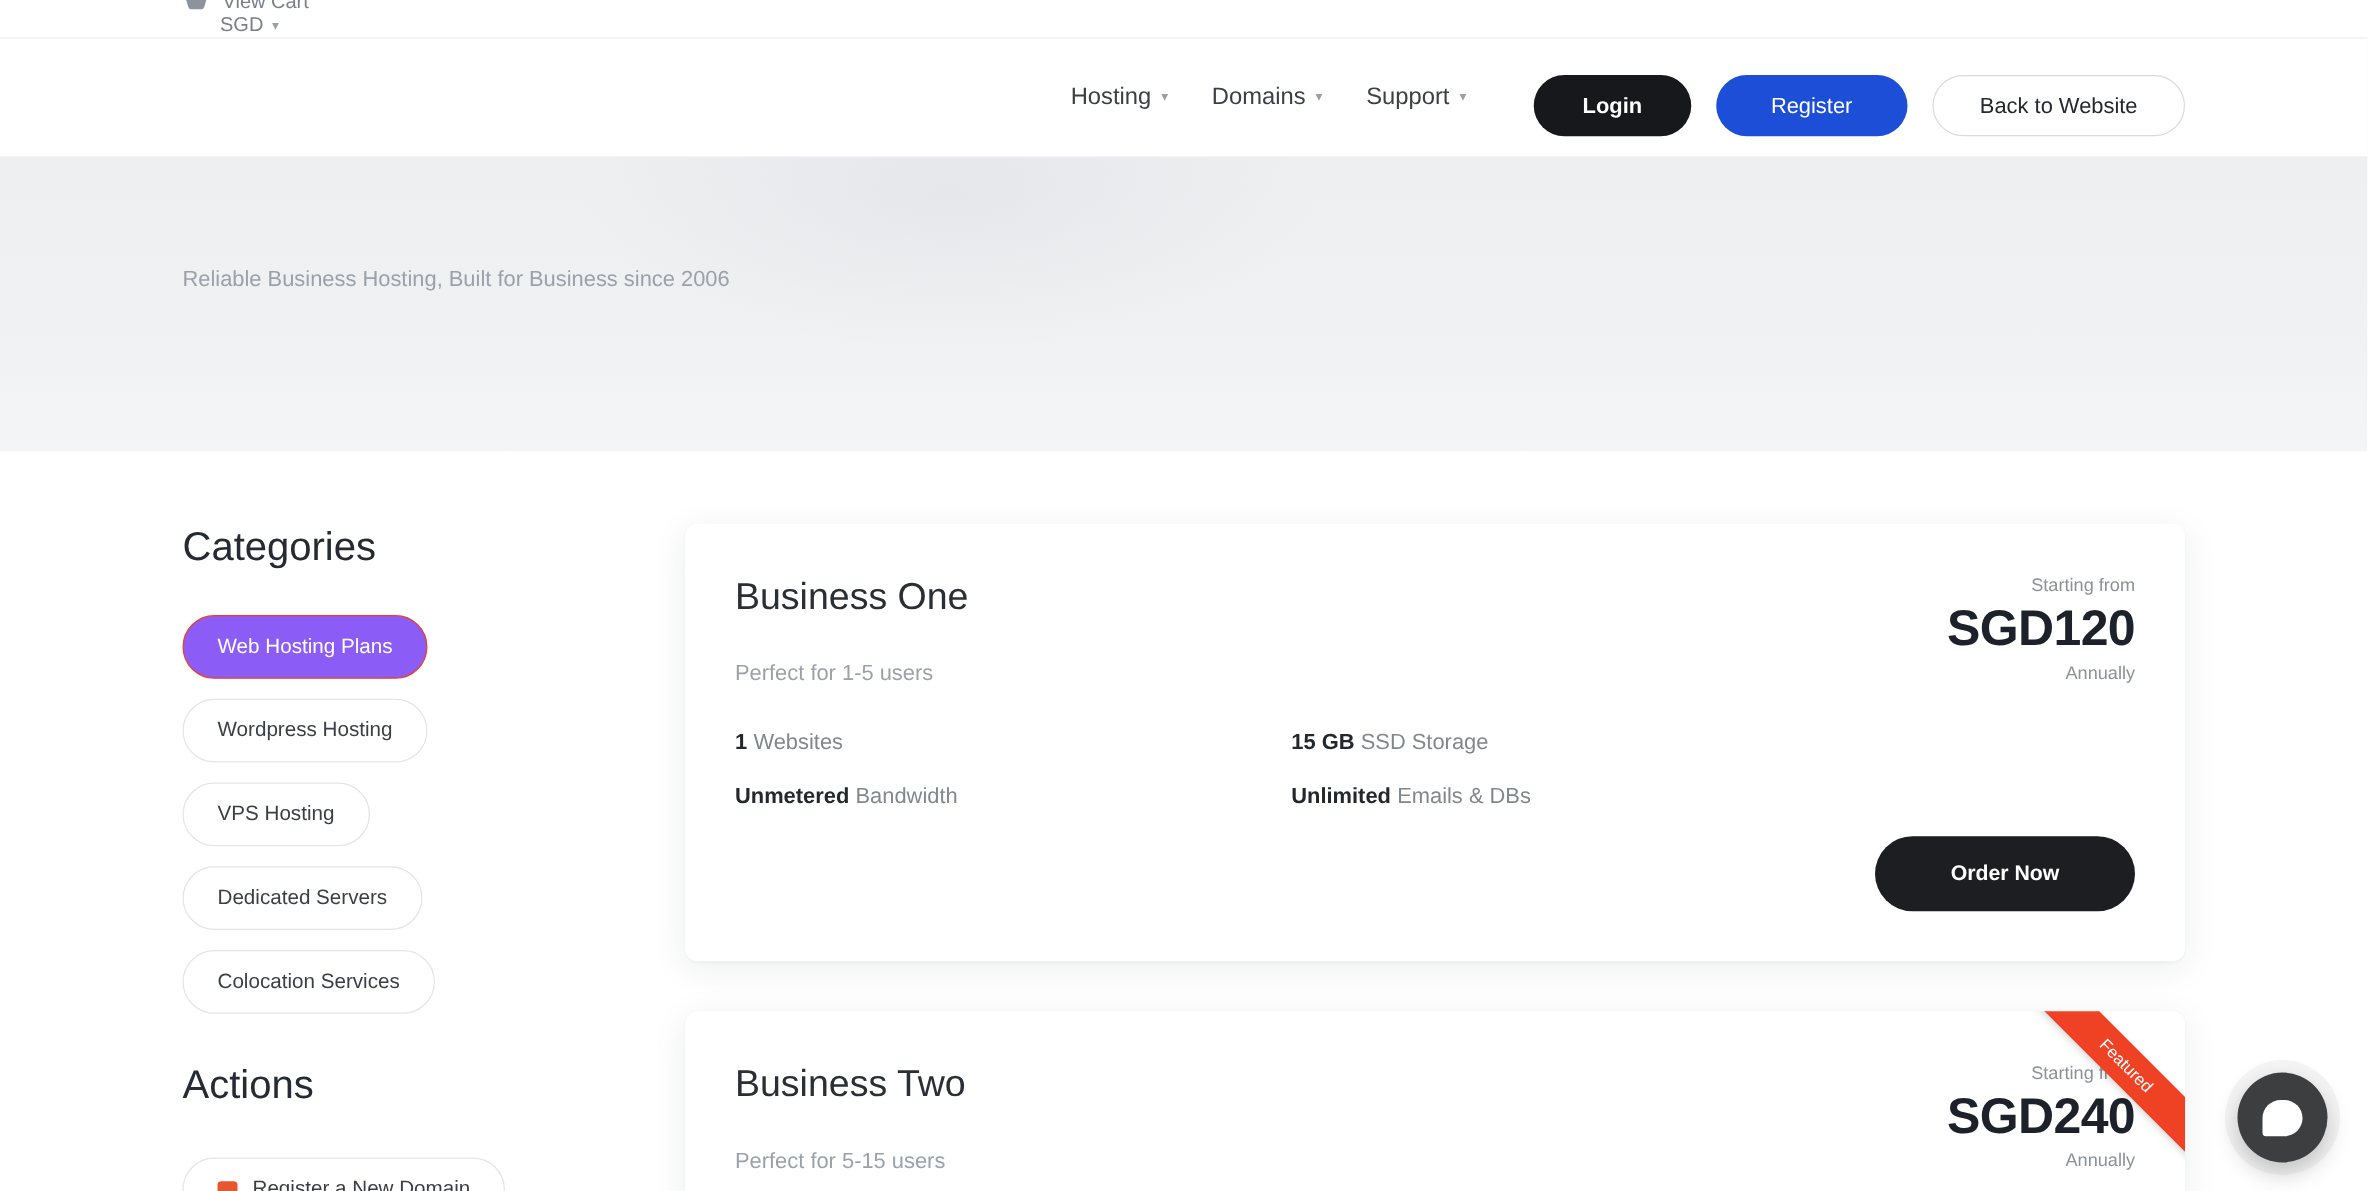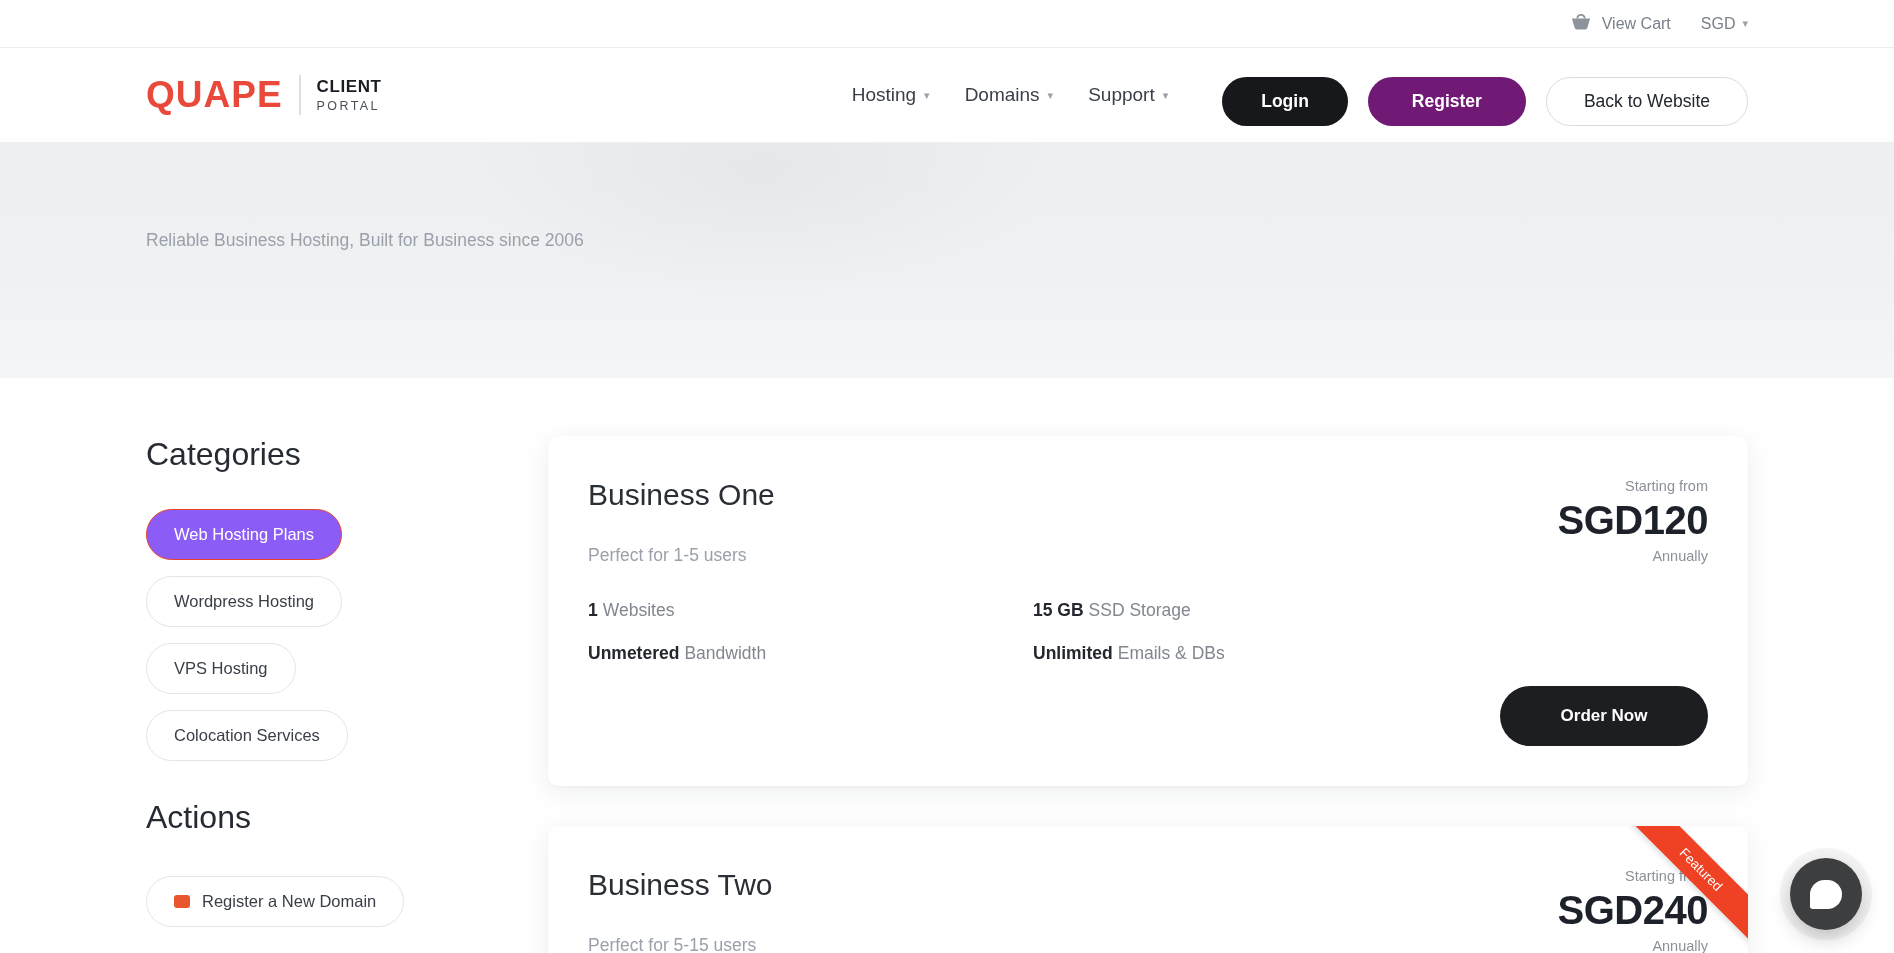--- a/index.html
+++ b/index.html
@@ -7,26 +7,26 @@
   body {
     font-family: "Liberation Sans", sans-serif;
     background:#ffffff;
     overflow:hidden;
     position:relative;
     color:#23272e;
   }
 
   
   .topbar {
-    height:48px;
-    display:flex; align-items:center; justify-content:flex-end;
+    height:31px;
+    display:flex; justify-content:flex-end;
     padding:0 146px;
     border-bottom:1px solid #ececec;
     background:#fff;
-    color:#79808a; font-size:16px;
+    color:#79808a; font-size:16px;flex-direction:column;
   }
   .topbar .cart-group { display:flex; align-items:center; gap:10px; cursor:pointer; }
   .topbar .currency-group { display:flex; align-items:center; gap:7px; margin-left:30px; cursor:pointer; }
   .caret { font-size:11px; color:#9aa0a8; line-height:1; }
 
   
   .header {
     height:94px;
     display:flex; align-items:center;
     padding:0 146px;
@@ -42,21 +42,21 @@
   .logo-sub { display:flex; flex-direction:column; justify-content:center; }
   .logo-sub .l1 { font-size:17px; font-weight:bold; color:#191c22; letter-spacing:.6px; }
   .logo-sub .l2 { font-size:12.5px; color:#4a4f57; letter-spacing:2.4px; margin-top:2px; }
 
   .nav { display:flex; align-items:center; gap:35px; margin-left:auto; margin-right:54px; }
   .nav-item { display:flex; align-items:center; gap:8px; font-size:19px; color:#3a3f48; cursor:pointer; }
 
   .hdr-buttons { display:flex; align-items:center; gap:20px; }
   .btn { border:none; border-radius:9999px; font-family:inherit; cursor:pointer;margin-top:12px; }
   .btn-login { background:#17181c; color:#fff; font-size:17.5px; font-weight:bold; padding:14px 39px; }
-  .btn-register { background:#701a75; color:#fff; font-size:17.5px; font-weight:bold; padding:14px 44px; }
+  .btn-register { background:#1d4ed8; color:#fff; font-size:17.5px; font-weight:normal; padding:14px 44px; }
   .btn-back { background:#fff; color:#23272e; font-size:17.5px; padding:13px 37px; border:1.5px solid #d8dbdf; }
 
   
   .hero {
     height:236px;
     background:
       radial-gradient(420px 180px at 760px 30px, rgba(190,195,202,.18), rgba(190,195,202,0) 70%),
       linear-gradient(180deg,#edeff1 0%, #f0f1f3 55%, #f4f5f6 100%);
     padding:60px 146px 0;
   }
@@ -155,28 +155,20 @@
     </svg>
     <span>View Cart</span>
   </div>
   <div class="currency-group">
     <span>SGD</span>
     <span class="caret">▾</span>
   </div>
 </div>
 
 <div class="header">
-  <div class="logo">
-    <span class="logo-brand">QUAPE</span>
-    <span class="logo-sep"></span>
-    <span class="logo-sub">
-      <span class="l1">CLIENT</span>
-      <span class="l2">PORTAL</span>
-    </span>
-  </div>
 
   <div class="nav">
 
       <div class="nav-item">
         <span>Hosting</span>
         <span class="caret">▾</span>
       </div>
 
       <div class="nav-item">
         <span>Domains</span>
@@ -212,20 +204,23 @@
         </div>
 
         <div class="pill">
           <span>Wordpress Hosting</span>
         </div>
 
         <div class="pill">
           <span>VPS Hosting</span>
         </div>
 
+        <div class="pill">
+          <span>Dedicated Servers</span>
+        </div>
 
         <div class="pill">
           <span>Colocation Services</span>
         </div>
 
     </div>
 
     <div class="side-heading actions-heading">Actions</div>
     <div class="action-list">
 

